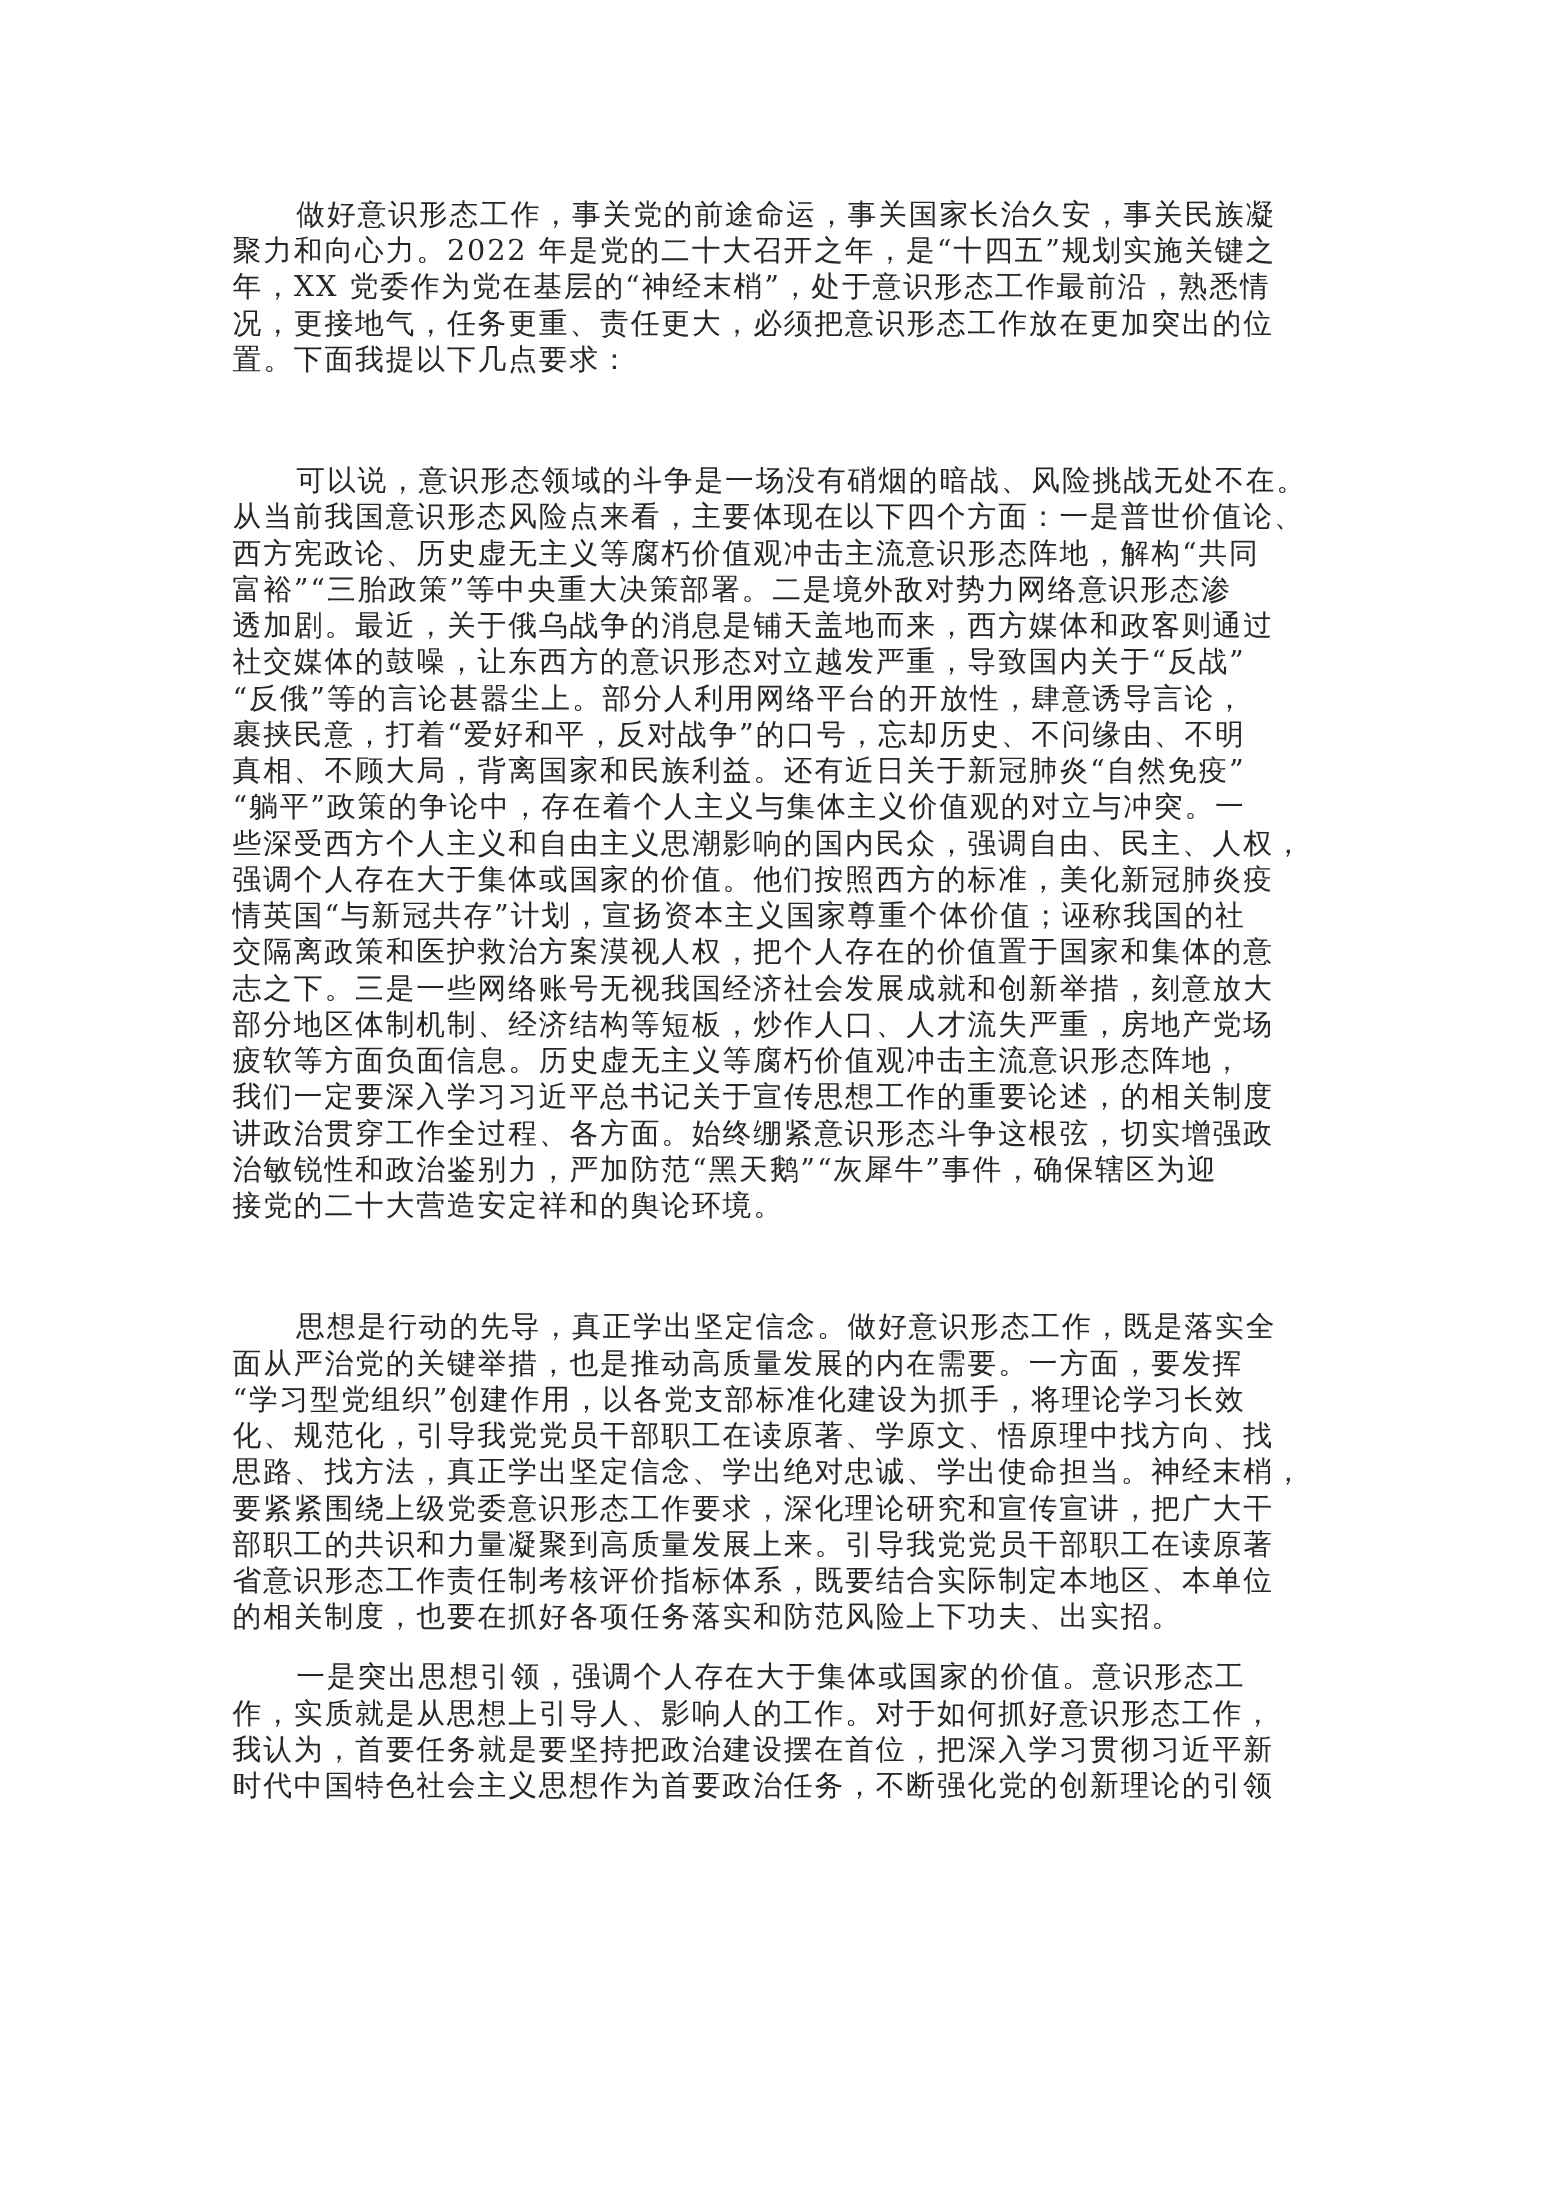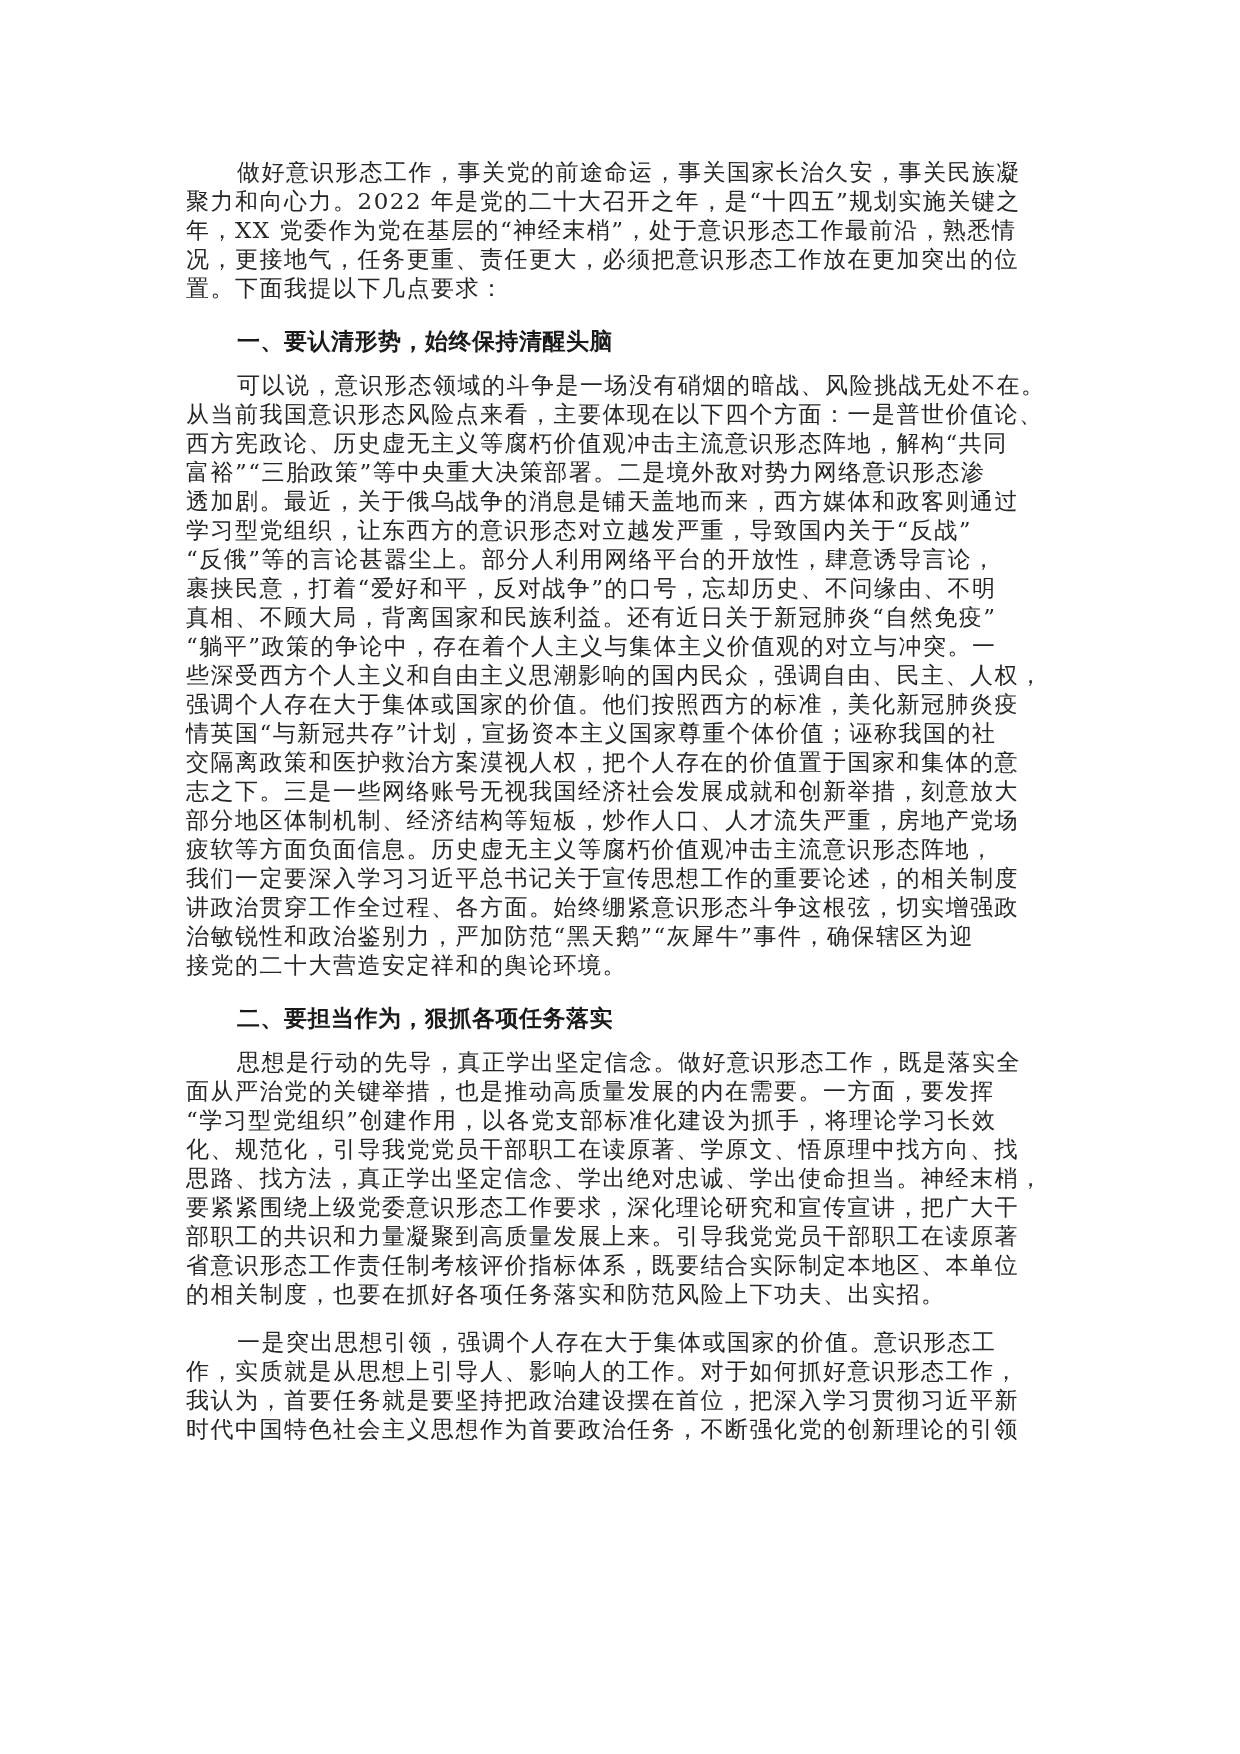--- a/index.html
+++ b/index.html
@@ -51,47 +51,45 @@
 <div class="page">
 
   <div>
     <div class="line indent" style="top:158px">做好意识形态工作，事关党的前途命运，事关国家长治久安，事关民族凝</div>
     <div class="line" style="top:187px">聚力和向心力。2022 年是党的二十大召开之年，是“十四五”规划实施关键之</div>
     <div class="line" style="top:216px">年，XX 党委作为党在基层的“神经末梢”，处于意识形态工作最前沿，熟悉情</div>
     <div class="line" style="top:245px">况，更接地气，任务更重、责任更大，必须把意识形态工作放在更加突出的位</div>
     <div class="line" style="top:274px">置。下面我提以下几点要求：</div>
   </div>
 
-  <div class="line indent heading" style="top:327px">一、要认清形势，始终保持清醒头脑</div>
 
   <div>
     <div class="line indent" style="top:371px">可以说，意识形态领域的斗争是一场没有硝烟的暗战、风险挑战无处不在。</div>
     <div class="line" style="top:400px">从当前我国意识形态风险点来看，主要体现在以下四个方面：一是普世价值论、</div>
     <div class="line" style="top:429px">西方宪政论、历史虚无主义等腐朽价值观冲击主流意识形态阵地，解构“共同</div>
     <div class="line" style="top:458px">富裕”“三胎政策”等中央重大决策部署。二是境外敌对势力网络意识形态渗</div>
     <div class="line" style="top:487px">透加剧。最近，关于俄乌战争的消息是铺天盖地而来，西方媒体和政客则通过</div>
-    <div class="line" style="top:516px">学习型党组织，让东西方的意识形态对立越发严重，导致国内关于“反战”</div>
+    <div class="line" style="top:516px">社交媒体的鼓噪，让东西方的意识形态对立越发严重，导致国内关于“反战”</div>
     <div class="line" style="top:545px">“反俄”等的言论甚嚣尘上。部分人利用网络平台的开放性，肆意诱导言论，</div>
     <div class="line" style="top:574px">裹挟民意，打着“爱好和平，反对战争”的口号，忘却历史、不问缘由、不明</div>
     <div class="line" style="top:603px">真相、不顾大局，背离国家和民族利益。还有近日关于新冠肺炎“自然免疫”</div>
     <div class="line" style="top:632px">“躺平”政策的争论中，存在着个人主义与集体主义价值观的对立与冲突。一</div>
     <div class="line" style="top:661px">些深受西方个人主义和自由主义思潮影响的国内民众，强调自由、民主、人权，</div>
     <div class="line" style="top:690px">强调个人存在大于集体或国家的价值。他们按照西方的标准，美化新冠肺炎疫</div>
     <div class="line" style="top:719px">情英国“与新冠共存”计划，宣扬资本主义国家尊重个体价值；诬称我国的社</div>
     <div class="line" style="top:748px">交隔离政策和医护救治方案漠视人权，把个人存在的价值置于国家和集体的意</div>
     <div class="line" style="top:777px">志之下。三是一些网络账号无视我国经济社会发展成就和创新举措，刻意放大</div>
     <div class="line" style="top:806px">部分地区体制机制、经济结构等短板，炒作人口、人才流失严重，房地产党场</div>
     <div class="line" style="top:835px">疲软等方面负面信息。历史虚无主义等腐朽价值观冲击主流意识形态阵地，</div>
     <div class="line" style="top:864px">我们一定要深入学习习近平总书记关于宣传思想工作的重要论述，的相关制度</div>
     <div class="line" style="top:893px">讲政治贯穿工作全过程、各方面。始终绷紧意识形态斗争这根弦，切实增强政</div>
     <div class="line" style="top:922px">治敏锐性和政治鉴别力，严加防范“黑天鹅”“灰犀牛”事件，确保辖区为迎</div>
     <div class="line" style="top:951px">接党的二十大营造安定祥和的舆论环境。</div>
   </div>
 
-  <div class="line indent heading" style="top:1004px">二、要担当作为，狠抓各项任务落实</div>
 
   <div>
     <div class="line indent" style="top:1048px">思想是行动的先导，真正学出坚定信念。做好意识形态工作，既是落实全</div>
     <div class="line" style="top:1077px">面从严治党的关键举措，也是推动高质量发展的内在需要。一方面，要发挥</div>
     <div class="line" style="top:1106px">“学习型党组织”创建作用，以各党支部标准化建设为抓手，将理论学习长效</div>
     <div class="line" style="top:1135px">化、规范化，引导我党党员干部职工在读原著、学原文、悟原理中找方向、找</div>
     <div class="line" style="top:1164px">思路、找方法，真正学出坚定信念、学出绝对忠诚、学出使命担当。神经末梢，</div>
     <div class="line" style="top:1193px">要紧紧围绕上级党委意识形态工作要求，深化理论研究和宣传宣讲，把广大干</div>
     <div class="line" style="top:1222px">部职工的共识和力量凝聚到高质量发展上来。引导我党党员干部职工在读原著</div>
     <div class="line" style="top:1251px">省意识形态工作责任制考核评价指标体系，既要结合实际制定本地区、本单位</div>

